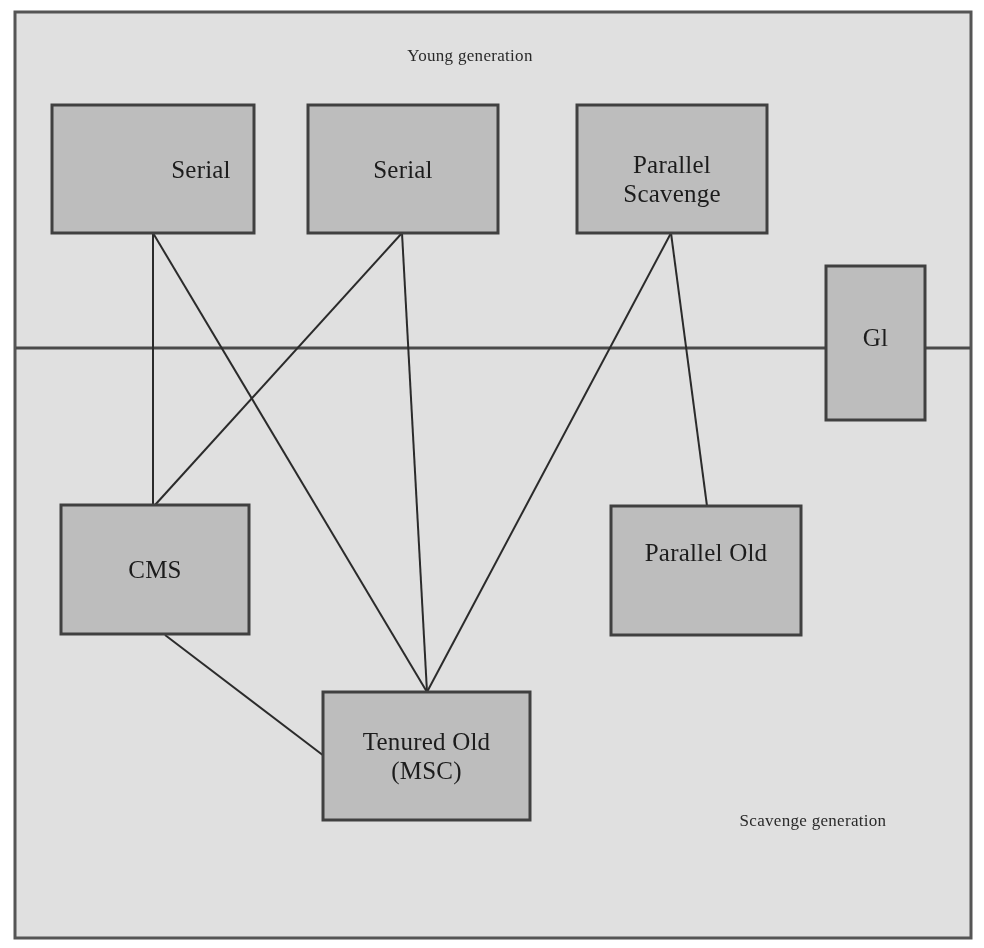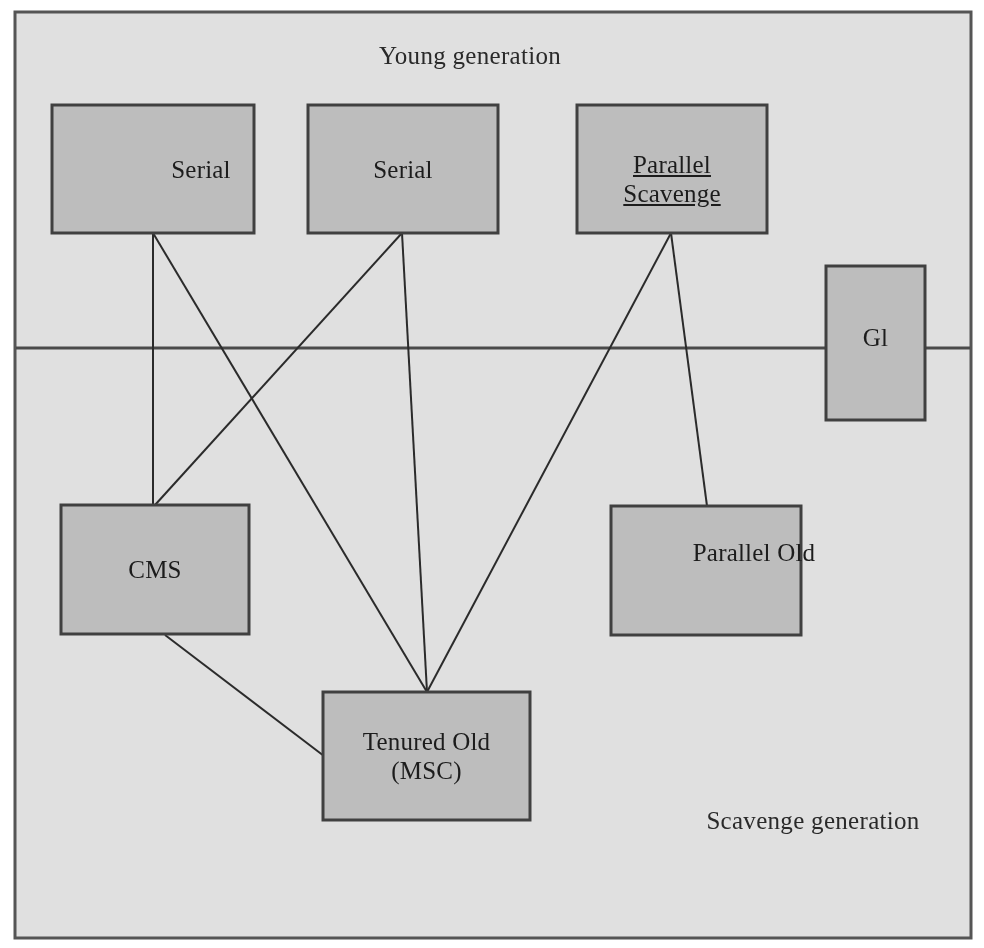--- a/index.html
+++ b/index.html
@@ -37,21 +37,21 @@
     font-size: 25px;
     line-height: 1.16;
     letter-spacing: 0.2px;
     pointer-events: none;
     white-space: pre-line;
   }
   .region-label {
     position: absolute;
     color: #2a2a2a;
     font-family: "Liberation Serif", "DejaVu Serif", serif;
-    font-size: 25px;
+    font-size: 17px;
     letter-spacing: 0.3px;
     white-space: nowrap;
   }
 </style>
 </head>
 <body style="background: rgb(255, 255, 255);">
 
 <div id="diagram-root">
 
   <svg class="canvas-svg" viewBox="0 0 984 948" xmlns="http://www.w3.org/2000/svg">
@@ -73,24 +73,24 @@
         <rect x="826" y="266" width="99" height="154" fill="#bdbdbd" stroke="#404040" stroke-width="3"></rect>
         <rect x="61" y="505" width="188" height="129" fill="#bdbdbd" stroke="#404040" stroke-width="3"></rect>
         <rect x="611" y="506" width="190" height="129" fill="#bdbdbd" stroke="#404040" stroke-width="3"></rect>
         <rect x="323" y="692" width="207" height="128" fill="#bdbdbd" stroke="#404040" stroke-width="3"></rect>
       </g>
   </svg>
 
   <div id="labels-layer">
       <div class="node-label" style="left: 52px; top: 105px; width: 202px; height: 128px; color: rgb(28, 28, 28); padding-left: 48px;">Serial</div>
       <div class="node-label" style="left: 308px; top: 105px; width: 190px; height: 128px; color: rgb(28, 28, 28);">Serial</div>
-      <div class="node-label" style="left: 577px; top: 105px; width: 190px; height: 148px; color: rgb(28, 28, 28); text-decoration: underline;">Parallel
+      <div class="node-label" style="left: 577px; top: 105px; width: 190px; height: 148px; color: rgb(28, 28, 28);">Parallel
 Scavenge</div>
       <div class="node-label" style="left: 826px; top: 266px; width: 99px; height: 142px; color: rgb(28, 28, 28);">Gl</div>
       <div class="node-label" style="left: 61px; top: 505px; width: 188px; height: 129px; color: rgb(28, 28, 28);">CMS</div>
-      <div class="node-label" style="left: 611px; top: 506px; width: 190px; height: 93px; color: rgb(28, 28, 28); padding-left: 48px;">Parallel Old</div>
+      <div class="node-label" style="left: 611px; top: 506px; width: 190px; height: 93px; color: rgb(28, 28, 28);">Parallel Old</div>
       <div class="node-label" style="left: 323px; top: 692px; width: 207px; height: 128px; color: rgb(28, 28, 28);">Tenured Old
 (MSC)</div>
       <div class="region-label" style="left: 470px; top: 56px; transform: translate(-50%, -50%);">Young generation</div>
       <div class="region-label" style="left: 813px; top: 821px; transform: translate(-50%, -50%);">Scavenge generation</div>
     </div>
 
 </div>
 
 </body></html>

